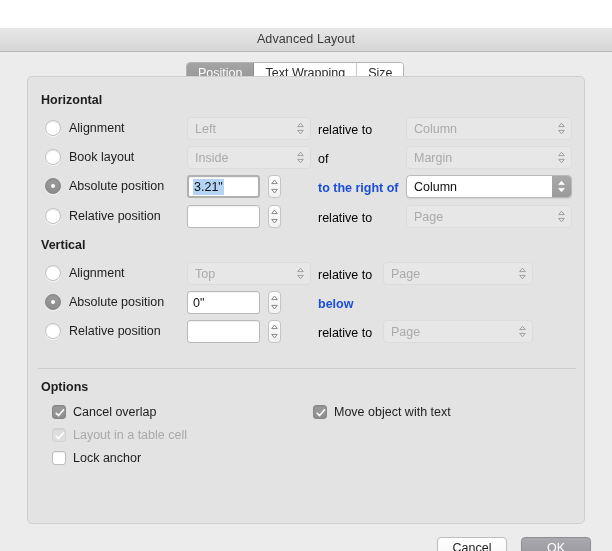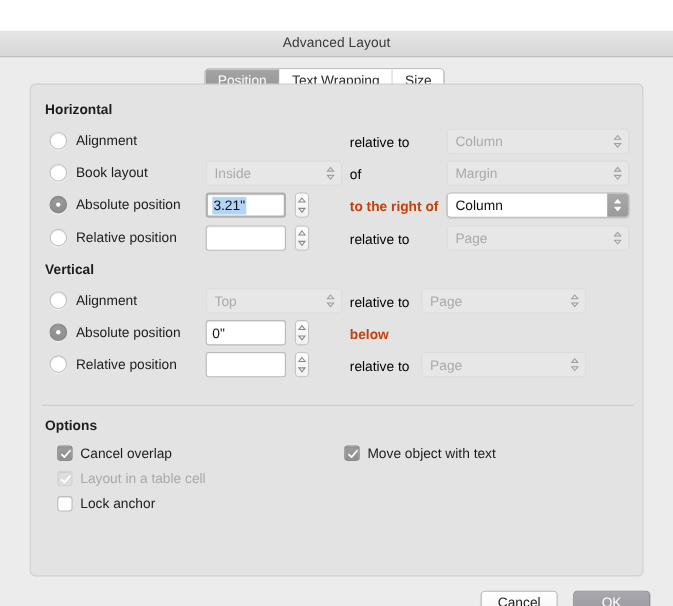--- a/index.html
+++ b/index.html
@@ -134,21 +134,21 @@
     color: #1d1d1d;
     margin-left: 8px;
     white-space: nowrap;
   }
 
   
   .mid-label {
     position: absolute;
     font-size: 12.5px;
     white-space: nowrap;
-    color: #c2410c;
+    color: #1d4ed8;
   }
   .mid-label.dim { color: #000000; }
   .mid-label.bold { font-weight: bold; }
 
   
   .textfield {
     position: absolute;
     height: 23px;
     background: #ffffff;
     border: 1px solid #b9b9b9;
@@ -310,20 +310,28 @@
   </div>
 
   <div class="panel">
 
     <div class="section-title" style="left:13px; top:16px;">Horizontal</div>
 
     <div class="row" style="left:17px; top:38px;">
       <span class="radio"></span>
       <span class="radio-label">Alignment</span>
     </div>
+    <div class="popup disabled" style="left:159px; top:40px; width:124px;">
+      <span class="popup-text">Left</span>
+      <span class="popup-arrow">
+        <svg width="9" height="13" viewBox="0 0 9 13">
+            <path d="M4.5 1.2 L7.3 4.6 L1.7 4.6 Z M4.5 11.8 L7.3 8.4 L1.7 8.4 Z" fill="none" stroke="#a0a0a0" stroke-width="1"></path>
+          </svg>
+      </span>
+    </div>
     <div class="mid-label dim" style="left:290px; top:46px;">relative to</div>
     <div class="popup disabled" style="left:378px; top:40px; width:166px;">
       <span class="popup-text">Column</span>
       <span class="popup-arrow">
         <svg width="9" height="13" viewBox="0 0 9 13">
             <path d="M4.5 1.2 L7.3 4.6 L1.7 4.6 Z M4.5 11.8 L7.3 8.4 L1.7 8.4 Z" fill="none" stroke="#a0a0a0" stroke-width="1"></path>
           </svg>
       </span>
     </div>
 

